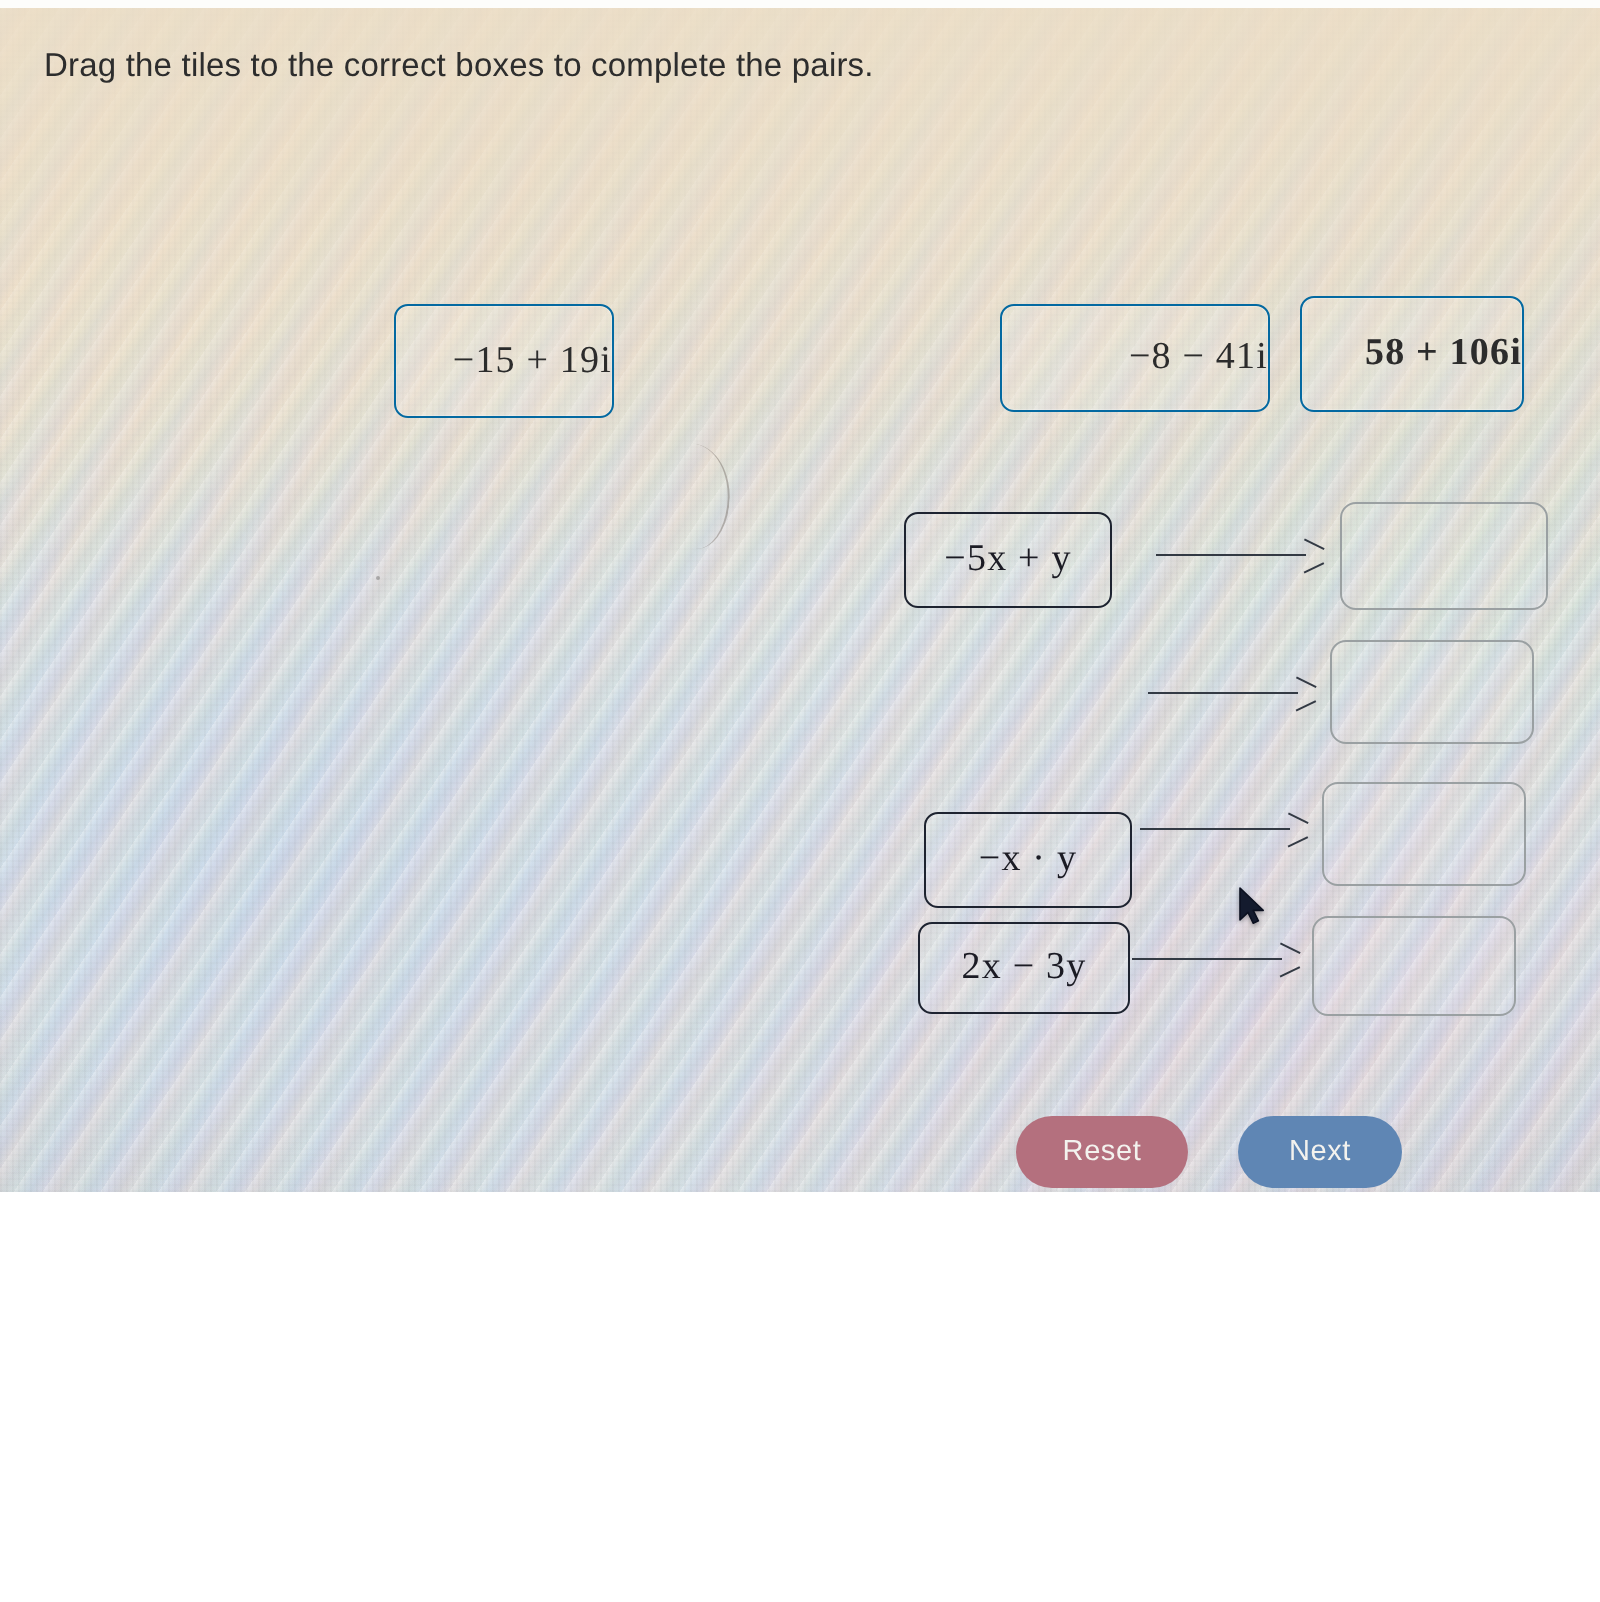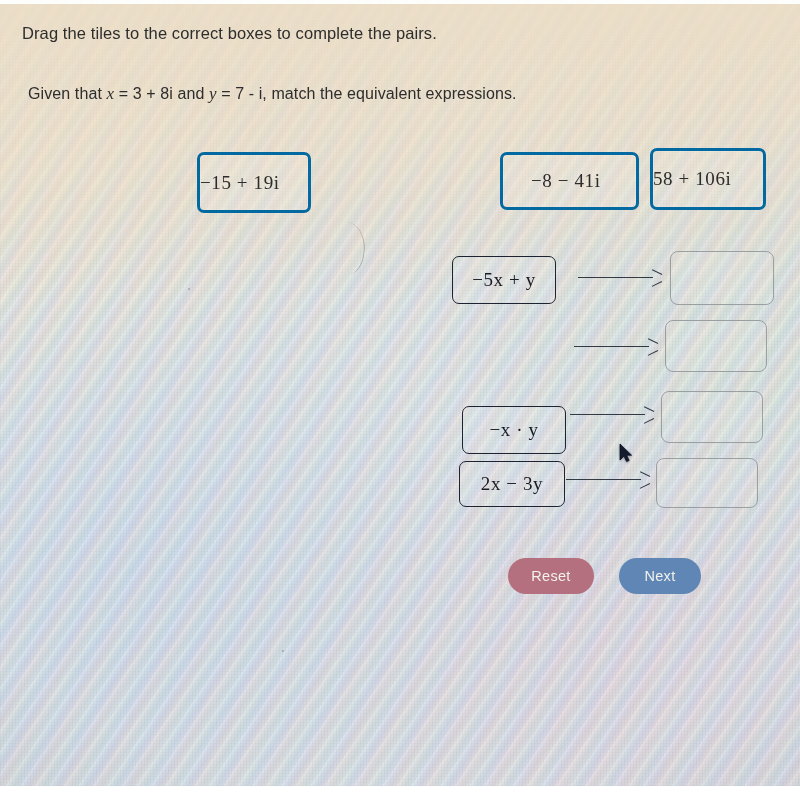--- a/index.html
+++ b/index.html
@@ -11,21 +11,21 @@
     width: 800px;
     height: 801px;
     overflow: hidden;
     font-family: "Liberation Sans", sans-serif;
   }
 
   
   #stage {
     position: relative;
     width: 800px;
-    height: 786px;
+    height: 596px;
     overflow: hidden;
     background: #a3a3a3;
   }
 
   
   .bg-base {
     position: absolute;
     inset: 0;
     background:
       linear-gradient(176deg,
@@ -123,26 +123,26 @@
   }
   .given .var {
     font-style: italic;
     font-family: "Liberation Serif", serif;
     font-size: 17px;
   }
 
   
   .tile {
     position: absolute;
-    border: 3px solid #0369a1;
+    border: 1px solid #0369a1;
     border-radius: 7px;
     background: rgba(255,255,255,.10);
     display: flex;
     align-items: center;
-    justify-content: flex-start;
+    justify-content: flex-end;
     font-family: "Liberation Serif", serif;
     font-size: 19px;
     color: #2c2c2c;
     letter-spacing: .6px;
     box-shadow: 0 0 0 .5px rgba(255,255,255,.25) inset;
   }
 
   
   .expr {
     position: absolute;
@@ -254,35 +254,32 @@
   <div class="bg-moire-b"></div>
   <div class="bg-grid"></div>
   <div class="bg-warm"></div>
   <div class="bg-vignette"></div>
   <div class="bg-edge-top"></div>
 
   <div id="content">
 
     <div class="prompt">Drag the tiles to the correct boxes to complete the pairs.</div>
 
-    <div class="given">
-      <span>Given that </span><span class="var">x</span><span> = 3 + 8i and </span><span class="var">y</span><span> = 7 - i, match the equivalent expressions.</span>
-    </div>
 
     <div class="artifact"></div>
     <div class="speck" style="left:188px; top:288px;"></div>
     <div class="speck" style="left:282px; top:650px;"></div>
 
     <div class="tile" style="left:197px; top:152px; width:108px; height:55px;">
       <span>−15 + 19i</span>
     </div>
     <div class="tile" style="left:500px; top:152px; width:105px; height:52px;padding-left:28px;">
       <span>−8 − 41i</span>
     </div>
-    <div class="tile" style="left:650px; top:148px; width:110px; height:56px;">
+    <div class="tile" style="left:650px; top:148px; width:110px; height:56px;font-weight:bold;">
       <span>58 + 106i</span>
     </div>
 
     <div class="expr" style="left:452px; top:256px; width:102px; height:46px;">
       <span>−5x + y</span>
     </div>
     <div class="arrow" style="left:578px; top:272px; width:84px;">
       <div class="shaft"></div>
       <div class="head"></div>
     </div>

